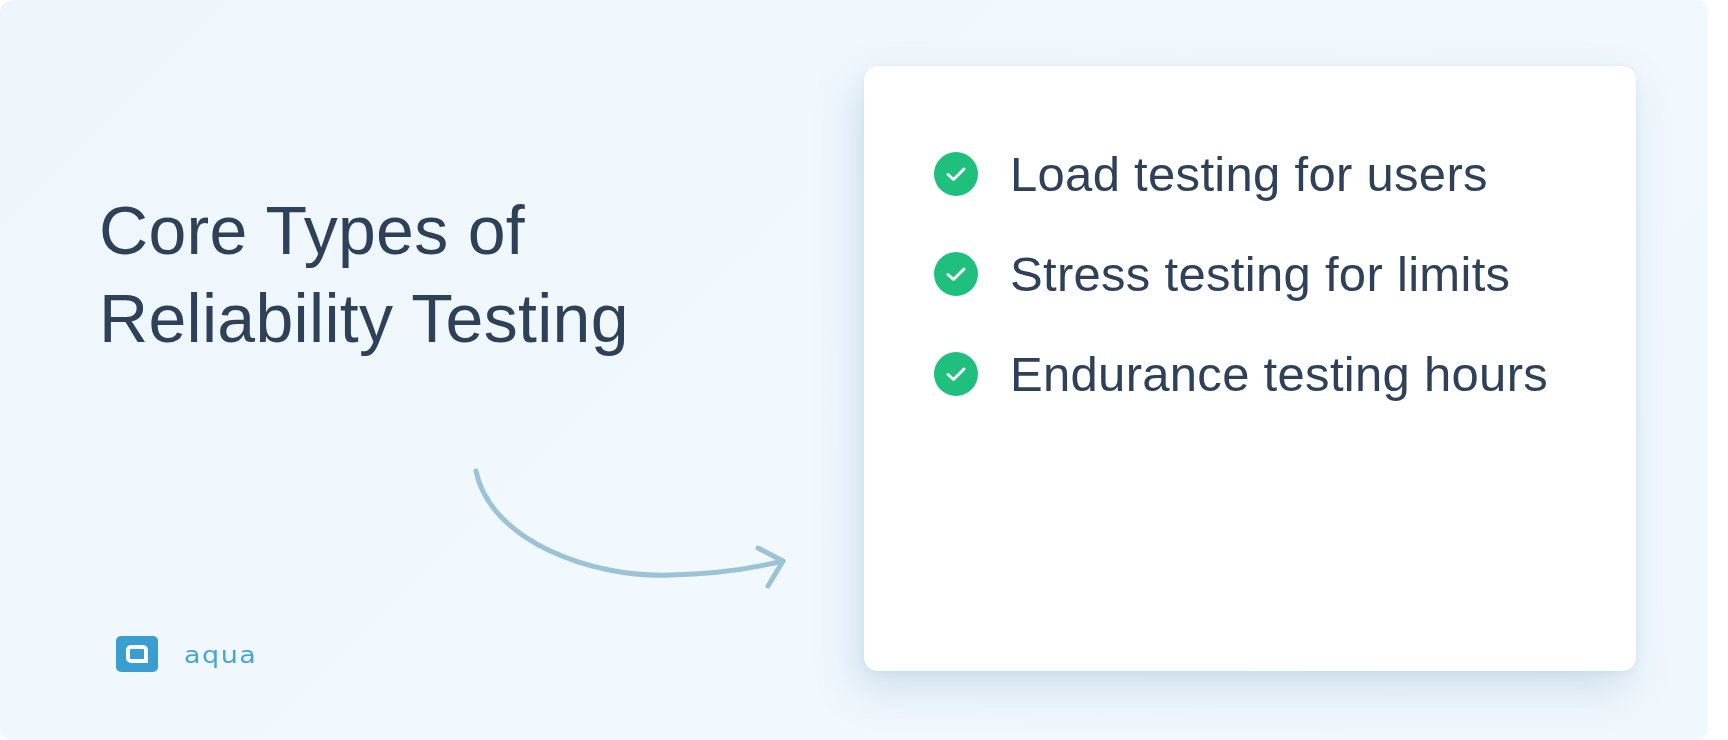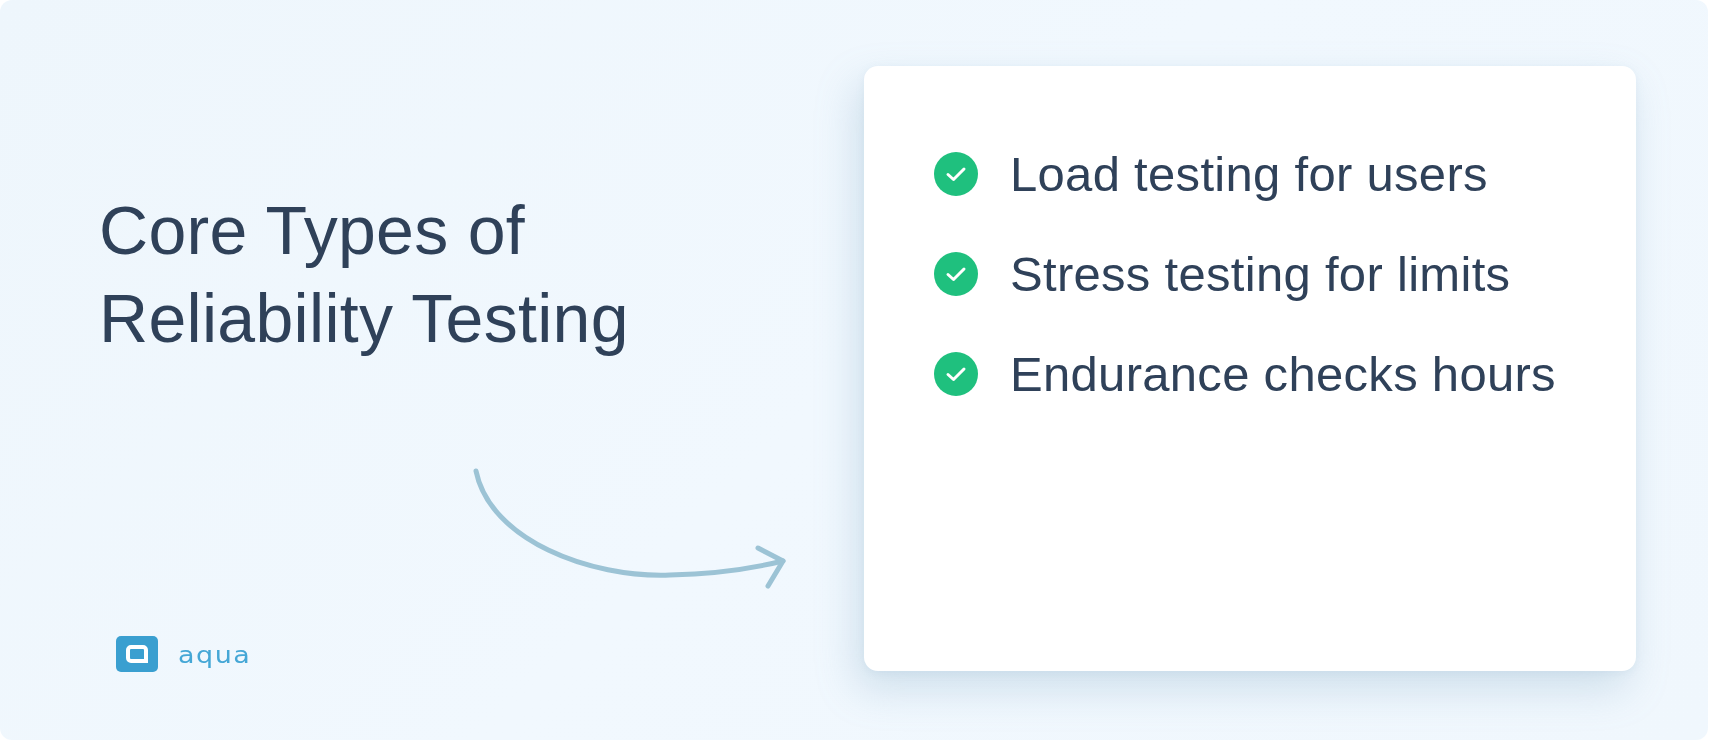--- a/index.html
+++ b/index.html
@@ -42,21 +42,21 @@
       height: 740px;
       pointer-events: none;
     }
 
     .logo {
       position: absolute;
       left: 116px;
       top: 636px;
       display: flex;
       align-items: center;
-      gap: 20px;
+      gap: 26px;
       text-align: right;
     }
     .logo-mark {
       width: 42px;
       height: 36px;
       background: #3a9fd0;
       border-radius: 5px;
       position: relative;
     }
     .logo-mark::after {
@@ -163,18 +163,18 @@
             </svg>
         </span>
         <span class="check-label">Stress testing for limits</span>
       </li>
       <li class="check-item">
         <span class="check-icon">
           <svg width="22" height="18" viewBox="0 0 22 18">
               <path d="M3 9.5 L8.5 14.5 L19 4" fill="none" stroke="#ffffff" stroke-width="3" stroke-linecap="round" stroke-linejoin="round"></path>
             </svg>
         </span>
-        <span class="check-label">Endurance checks hours</span>
+        <span class="check-label">Endurance testing hours</span>
       </li>
     </ul>
   </div>
 
 </div>
 
 </body></html>

